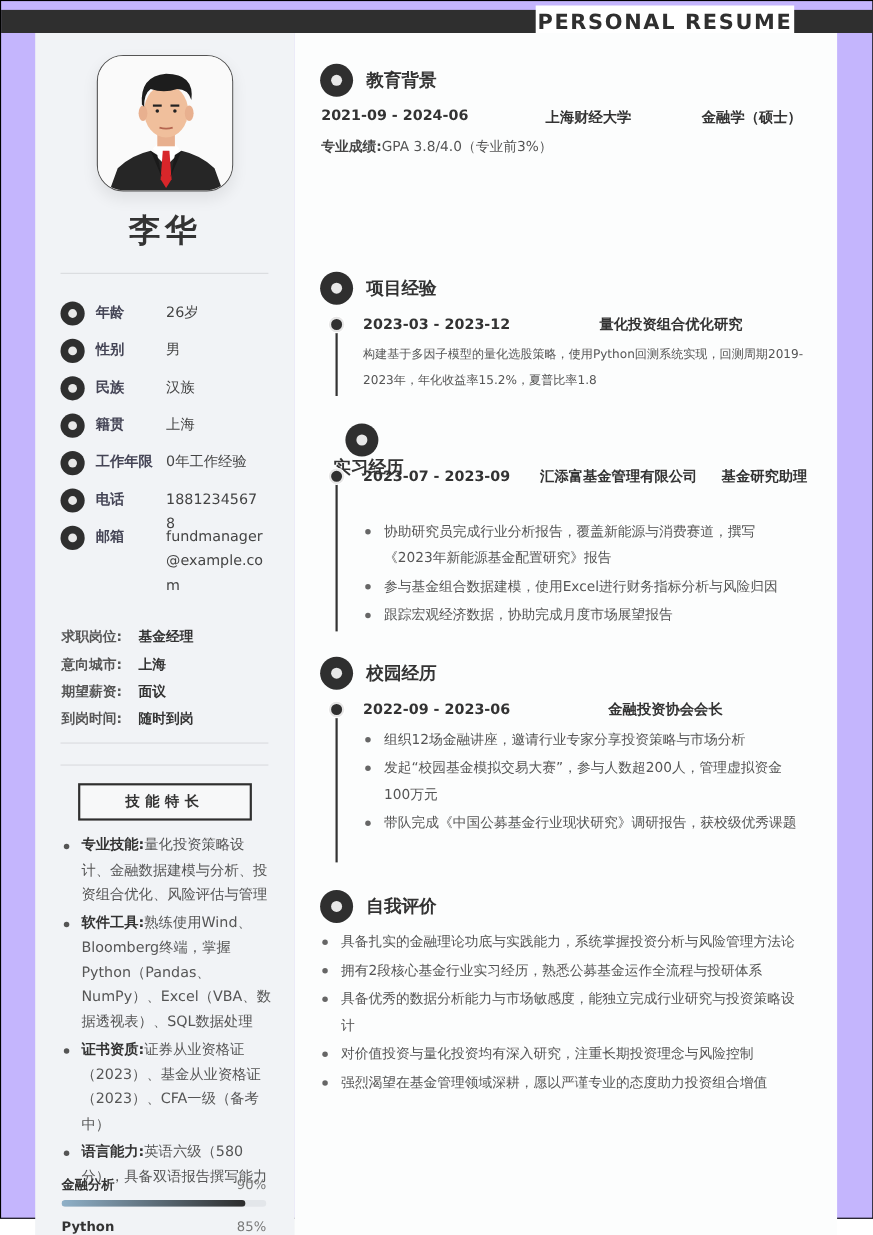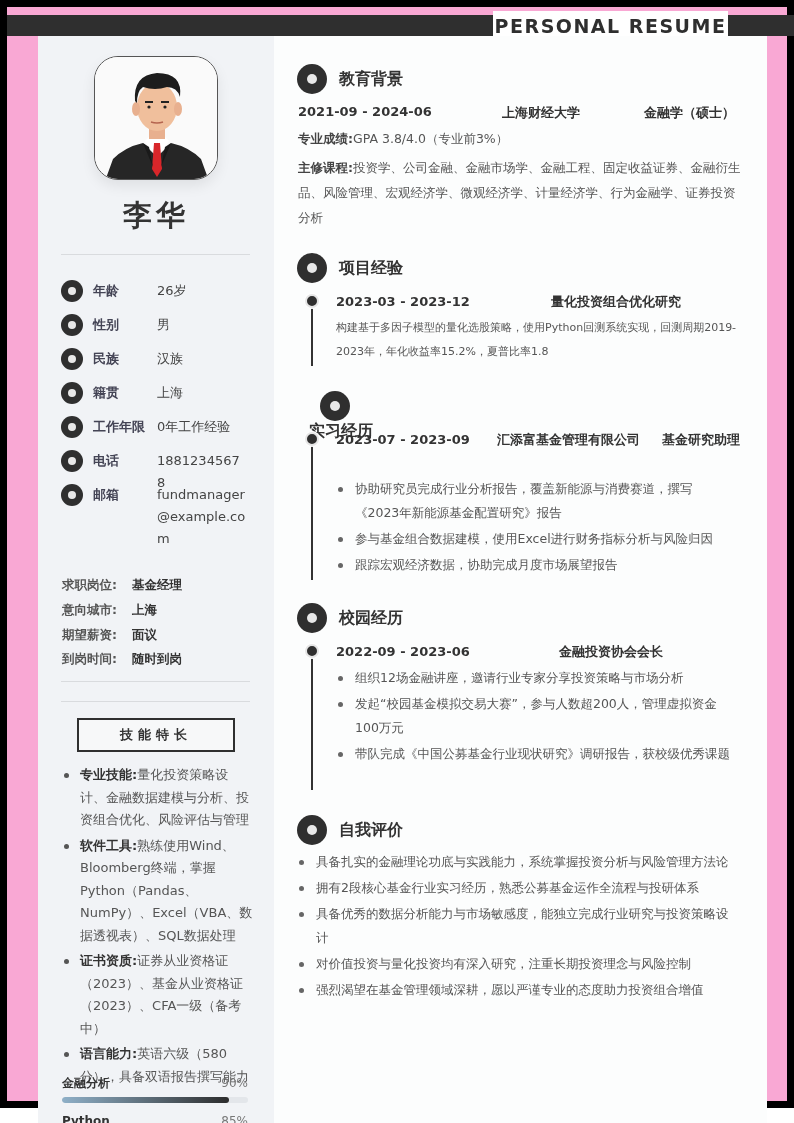--- a/index.html
+++ b/index.html
@@ -1,19 +1,19 @@
 <!DOCTYPE html>
 <html><head>
 <meta charset="utf-8">
 <style>
   * { box-sizing: border-box; margin: 0; padding: 0; }
   html, body { width: 794px; height: 1123px; overflow: hidden; background: #ffffff; }
   body { font-family: "DejaVu Sans", "Liberation Sans", sans-serif; color: #333; position: relative; }
 
-  .page { position: absolute; left: 0; top: 0; width: 794px; height: 1108px; border: 7px solid #000000; background: #f9a8d4; }
+  .page { position: absolute; left: 0; top: 0; width: 794px; height: 1108px; border: 1px solid #000000; background: #c4b5fd; }
 
   
   .top-bar { position: absolute; left: 0; top: 8px; width: 794px; height: 21px; background: #2f2f2f; }
   .title-box { position: absolute; left: 486px; top: 4px; width: 235px; height: 30px; background: #fff; display: flex; align-items: center; justify-content: center; }
   .title-box span { font-family: "DejaVu Sans", sans-serif; font-weight: bold; font-size: 19px; letter-spacing: 1.5px; color: #2f2f2f; }
 
   
   .sidebar { position: absolute; left: 31px; top: 29px; width: 236px; height: 1094px; background: #f1f3f6; }
   .avatar { position: absolute; left: 56px; top: 20px; width: 124px; height: 124px; border-radius: 24px; border: 1.5px solid #555; background: #fafafa; overflow: hidden; box-shadow: 0 6px 14px rgba(0,0,0,0.08); }
   .name { position: absolute; left: 0; width: 236px; top: 160px; text-align: center; font-size: 29px; font-weight: bold; color: #333; letter-spacing: 4px; }
@@ -189,23 +189,20 @@
     <span class="section-title">教育背景</span>
   </div>
   <div class="edu-row">
     <span style="left:0;">2021-09 - 2024-06</span>
     <span style="left:204px;">上海财经大学</span>
     <span style="left:346px;">金融学（硕士）</span>
   </div>
   <div class="para" style="top:119px;">
     <b>专业成绩:</b><span>GPA 3.8/4.0（专业前3%）</span>
   </div>
-  <div class="para" style="top:148px; line-height:25px;">
-    <b>主修课程:</b><span>投资学、公司金融、金融市场学、金融工程、固定收益证券、金融衍生品、风险管理、宏观经济学、微观经济学、计量经济学、行为金融学、证券投资分析</span>
-  </div>
 
   <div class="section-head" style="top:246px;">
     <span class="big-ring"></span>
     <span class="section-title">项目经验</span>
   </div>
   <div class="timeline-line" style="top:293px; height:66px;"></div>
   <div class="t-dot" style="top:287px;"></div>
   <div class="entry-head" style="top:285px;">
     <span class="date">2023-03 - 2023-12</span>
     <span class="org" style="left:200px; width:160px; white-space:nowrap;">量化投资组合优化研究</span>

